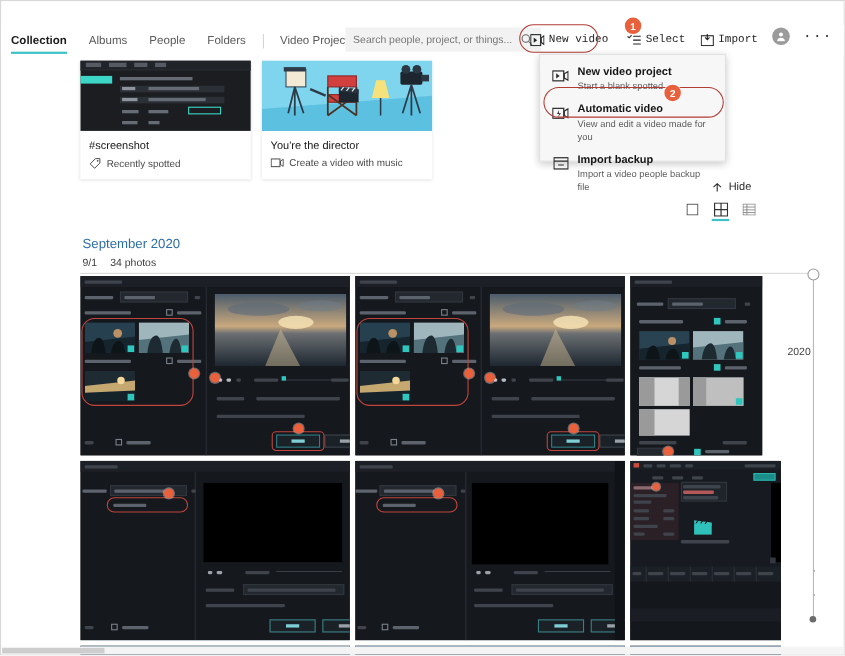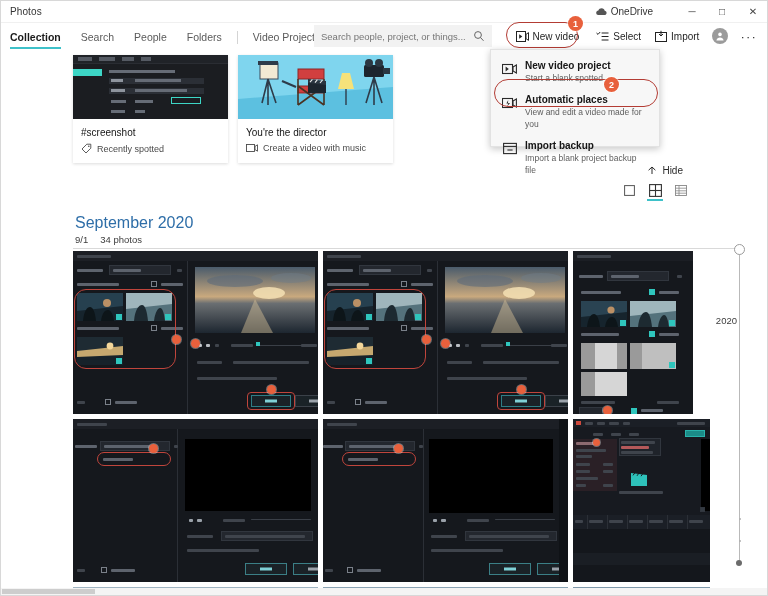--- a/index.html
+++ b/index.html
@@ -72,21 +72,21 @@
     position: absolute; left: 313px; top: 24px;
     width: 178px; height: 22px;
     background: #f2f2f2;
     display: flex; align-items: center;
     padding: 0 7px;
   }
   .searchbox .ph { font-size: 9.5px; color: #767676; flex: 1; }
 
   .cmd-right {
     position: absolute; right: 4px; top: 24px;
-    height: 22px; display: flex; align-items: center; gap: 0px;
+    height: 22px; display: flex; gap: 0px; font-family: Liberation Mono, monospace;
   }
   .cmd-item {
     display: flex; align-items: center; gap: 4px;
     font-size: 10px; color: #1f1f1f;
     padding: 0 7px; height: 22px;
   }
   .newvideo-wrap { position: relative; padding: 0 3px; }
   .newvideo-ring {
     position: absolute; left: 0; top: -3px;
     width: 72px; height: 26px;
@@ -187,21 +187,21 @@
     position: relative;
   }
   .vm.active::after {
     content:""; position:absolute; left:-1px; right:-1px; bottom:-4px;
     height:2px; background:#3ec1c9;
   }
 
   
   .sec-date {
     position: absolute; left: 74px; top: 213px;
-    font-size: 16px; color: #2e6ea8;
+    font-size: 12px; color: #2e6ea8;
   }
   .sec-count {
     position: absolute; left: 74px; top: 233px;
     font-size: 9.5px; color: #3c3c3c;
   }
   .sec-count .d { margin-right: 12px; }
   .sec-rule {
     position: absolute; left: 72px; top: 247px;
     width: 666px; height: 1px; background: #d9d9d9;
   }
@@ -284,41 +284,25 @@
     width: 93px; height: 5px; background: #cdcdcd;
   }
 
   svg { display: block; }
 </style>
 </head>
 <body>
 
 <div class="app">
 
-  <div class="titlebar">
-    <span class="title-text">Photos</span>
-    <div class="titlebar-right">
-      <div class="onedrive">
-        <span>
-          <svg width="12" height="9" viewBox="0 0 12 9">
-              <path d="M3.2 8h6.1c1.3 0 2.3-.9 2.3-2.1 0-1.1-.8-1.9-1.9-2.1C9.5 2.2 8.2 1.2 6.6 1.2c-1.5 0-2.8.9-3.2 2.2C2.1 3.6 1.2 4.5 1.2 5.7 1.2 7 2.1 8 3.2 8z" fill="#555"></path>
-            </svg>
-        </span>
-        <span>OneDrive</span>
-      </div>
-      <div class="win-btn">─</div>
-      <div class="win-btn">□</div>
-      <div class="win-btn close">✕</div>
-    </div>
-  </div>
 
   <div class="cmdbar">
     <div class="tabs">
       <div class="tab active">Collection</div>
-      <div class="tab">Search</div>
+      <div class="tab">Albums</div>
       <div class="tab">People</div>
       <div class="tab">Folders</div>
       <div class="tab-sep"></div>
       <div class="tab">Video Projects</div>
     </div>
   </div>
 
   <div class="searchbox">
     <span class="ph">Search people, project, or things...</span>
     <span>
@@ -391,36 +375,36 @@
 
     <div class="menu-item">
       <span class="menu-ico">
         <svg width="15" height="12" viewBox="0 0 15 12">
             <rect x="0.5" y="1.5" width="10" height="9" fill="none" stroke="#2b2b2b" stroke-width="1.1"></rect>
             <path d="M11 4 14.4 2v8L11 8z" fill="none" stroke="#2b2b2b" stroke-width="1.1"></path>
             <path d="M6.2 3 4.4 6.6h2L5 9.8 8 6h-2z" fill="#2b2b2b"></path>
           </svg>
       </span>
       <span class="menu-txt">
-        <span class="m-title" style="display:block">Automatic places</span>
+        <span class="m-title" style="display:block">Automatic video</span>
         <span class="m-sub" style="display:block">View and edit a video made for you</span>
       </span>
     </div>
 
     <div class="menu-item">
       <span class="menu-ico">
         <svg width="14" height="13" viewBox="0 0 14 13">
             <rect x="0.6" y="1.4" width="12.8" height="10.2" fill="none" stroke="#2b2b2b" stroke-width="1.1"></rect>
             <line x1="0.6" y1="4.4" x2="13.4" y2="4.4" stroke="#2b2b2b" stroke-width="1.1"></line>
             <line x1="4.4" y1="8" x2="9.6" y2="8" stroke="#2b2b2b" stroke-width="1.1"></line>
           </svg>
       </span>
       <span class="menu-txt">
         <span class="m-title" style="display:block">Import backup</span>
-        <span class="m-sub" style="display:block">Import a blank project backup file</span>
+        <span class="m-sub" style="display:block">Import a video people backup file</span>
       </span>
     </div>
 
     <div class="menu-ring"></div>
   </div>
   <div class="badge" id="badge2">2</div>
 
   <div class="cards">
 
     <div class="card">

